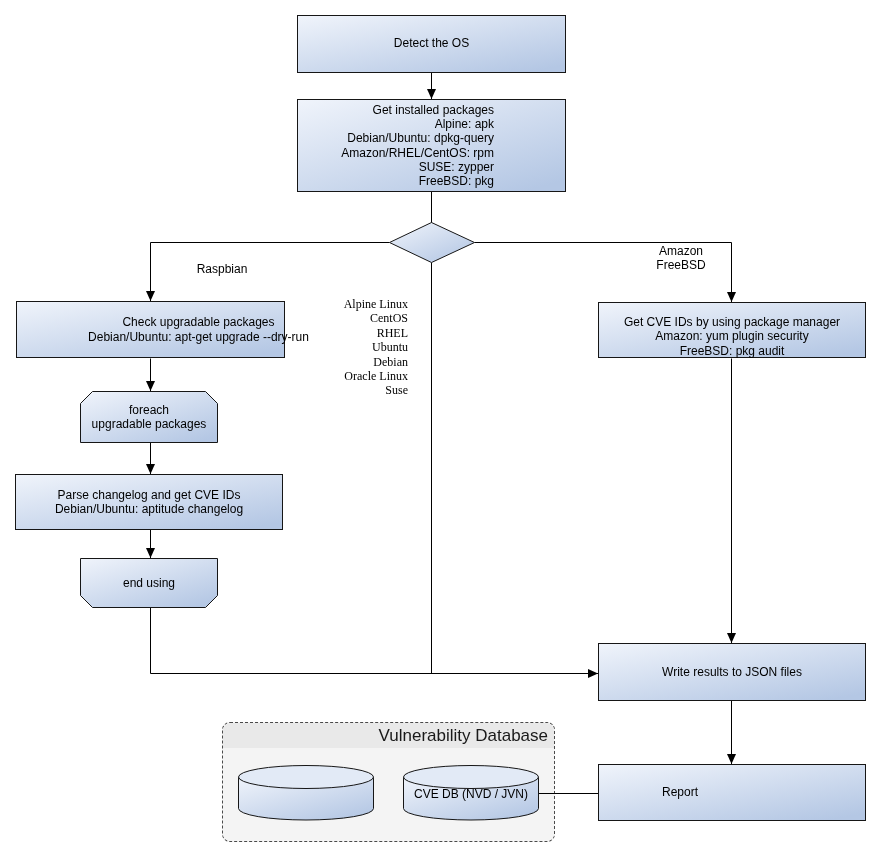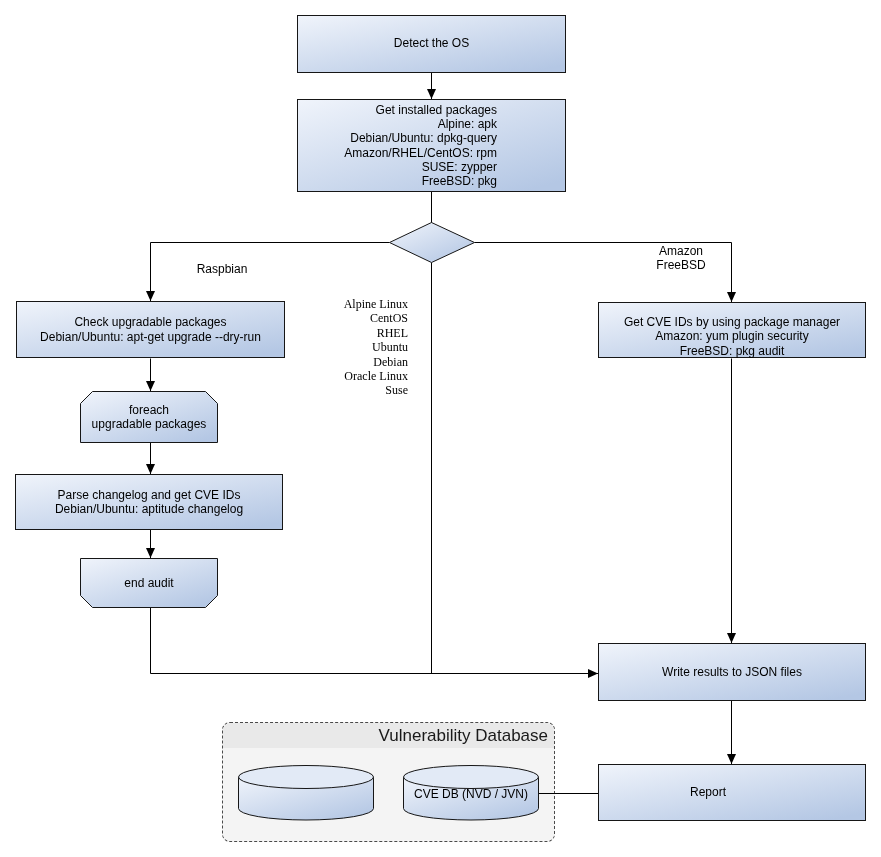--- a/index.html
+++ b/index.html
@@ -106,45 +106,45 @@
 
       <path d="M238.5,777 L238.5,808.5 A67.5,11.5 0 0 0 373.5,808.5 L373.5,777"></path>
       <ellipse cx="306" cy="777" rx="67.5" ry="11.5" fill="#e2eaf6"></ellipse>
       <path d="M403.5,777 L403.5,808.5 A67.5,11.5 0 0 0 538.5,808.5 L538.5,777"></path>
       <ellipse cx="471" cy="777" rx="67.5" ry="11.5" fill="#e2eaf6"></ellipse>
     </g>
   </svg>
 
   <div class="lbl" style="left:297px; top:15px; width:269px; height:57px;">Detect the OS</div>
 
-  <div class="lbl right" style="left:280px; top:99px; width:269px; height:93px; padding-right:52px; box-sizing:border-box;">Get installed packages
+  <div class="lbl right" style="left:297px; top:99px; width:269px; height:93px; padding-right:72px; box-sizing:border-box;">Get installed packages
 Alpine: apk
 Debian/Ubuntu: dpkg-query
 Amazon/RHEL/CentOS: rpm
 SUSE: zypper
 FreeBSD: pkg</div>
 
-  <div class="lbl" style="left:16px; top:301px; width:269px; height:57px;">Check upgradable packages
+  <div class="lbl" style="left:16px; top:301px; width:269px; height:57px;padding-left:48px;">Check upgradable packages
 Debian/Ubuntu: apt-get upgrade --dry-run</div>
 
   <div class="lbl" style="left:80px; top:391px; width:138px; height:52px;">foreach
 upgradable packages</div>
 
   <div class="lbl" style="left:15px; top:474px; width:268px; height:56px;">Parse changelog and get CVE IDs
 Debian/Ubuntu: aptitude changelog</div>
 
-  <div class="lbl" style="left:80px; top:558px; width:138px; height:50px;">end audit</div>
+  <div class="lbl" style="left:80px; top:558px; width:138px; height:50px;">end using</div>
 
   <div class="lbl" style="left:598px; top:302px; width:268px; height:69px;">Get CVE IDs by using package manager
 Amazon: yum plugin security
 FreeBSD: pkg audit</div>
 
   <div class="lbl" style="left:598px; top:643px; width:268px; height:58px;">Write results to JSON files</div>
 
-  <div class="lbl" style="left:598px; top:764px; width:220px; height:57px;">Report</div>
+  <div class="lbl" style="left:570px; top:764px; width:220px; height:57px;">Report</div>
 
 
   <div class="lbl" style="left:403px; top:782px; width:136px; height:24px;">CVE DB (NVD / JVN)</div>
 
   <div class="lbl" style="left:172px; top:261px; width:100px; height:16px;">Raspbian</div>
 
   <div class="lbl right" style="left:308px; top:297px; width:100px; height:102px; line-height:14.4px; align-items:flex-start;font-family:Liberation Serif, serif;">Alpine Linux
 CentOS
 RHEL
 Ubuntu

